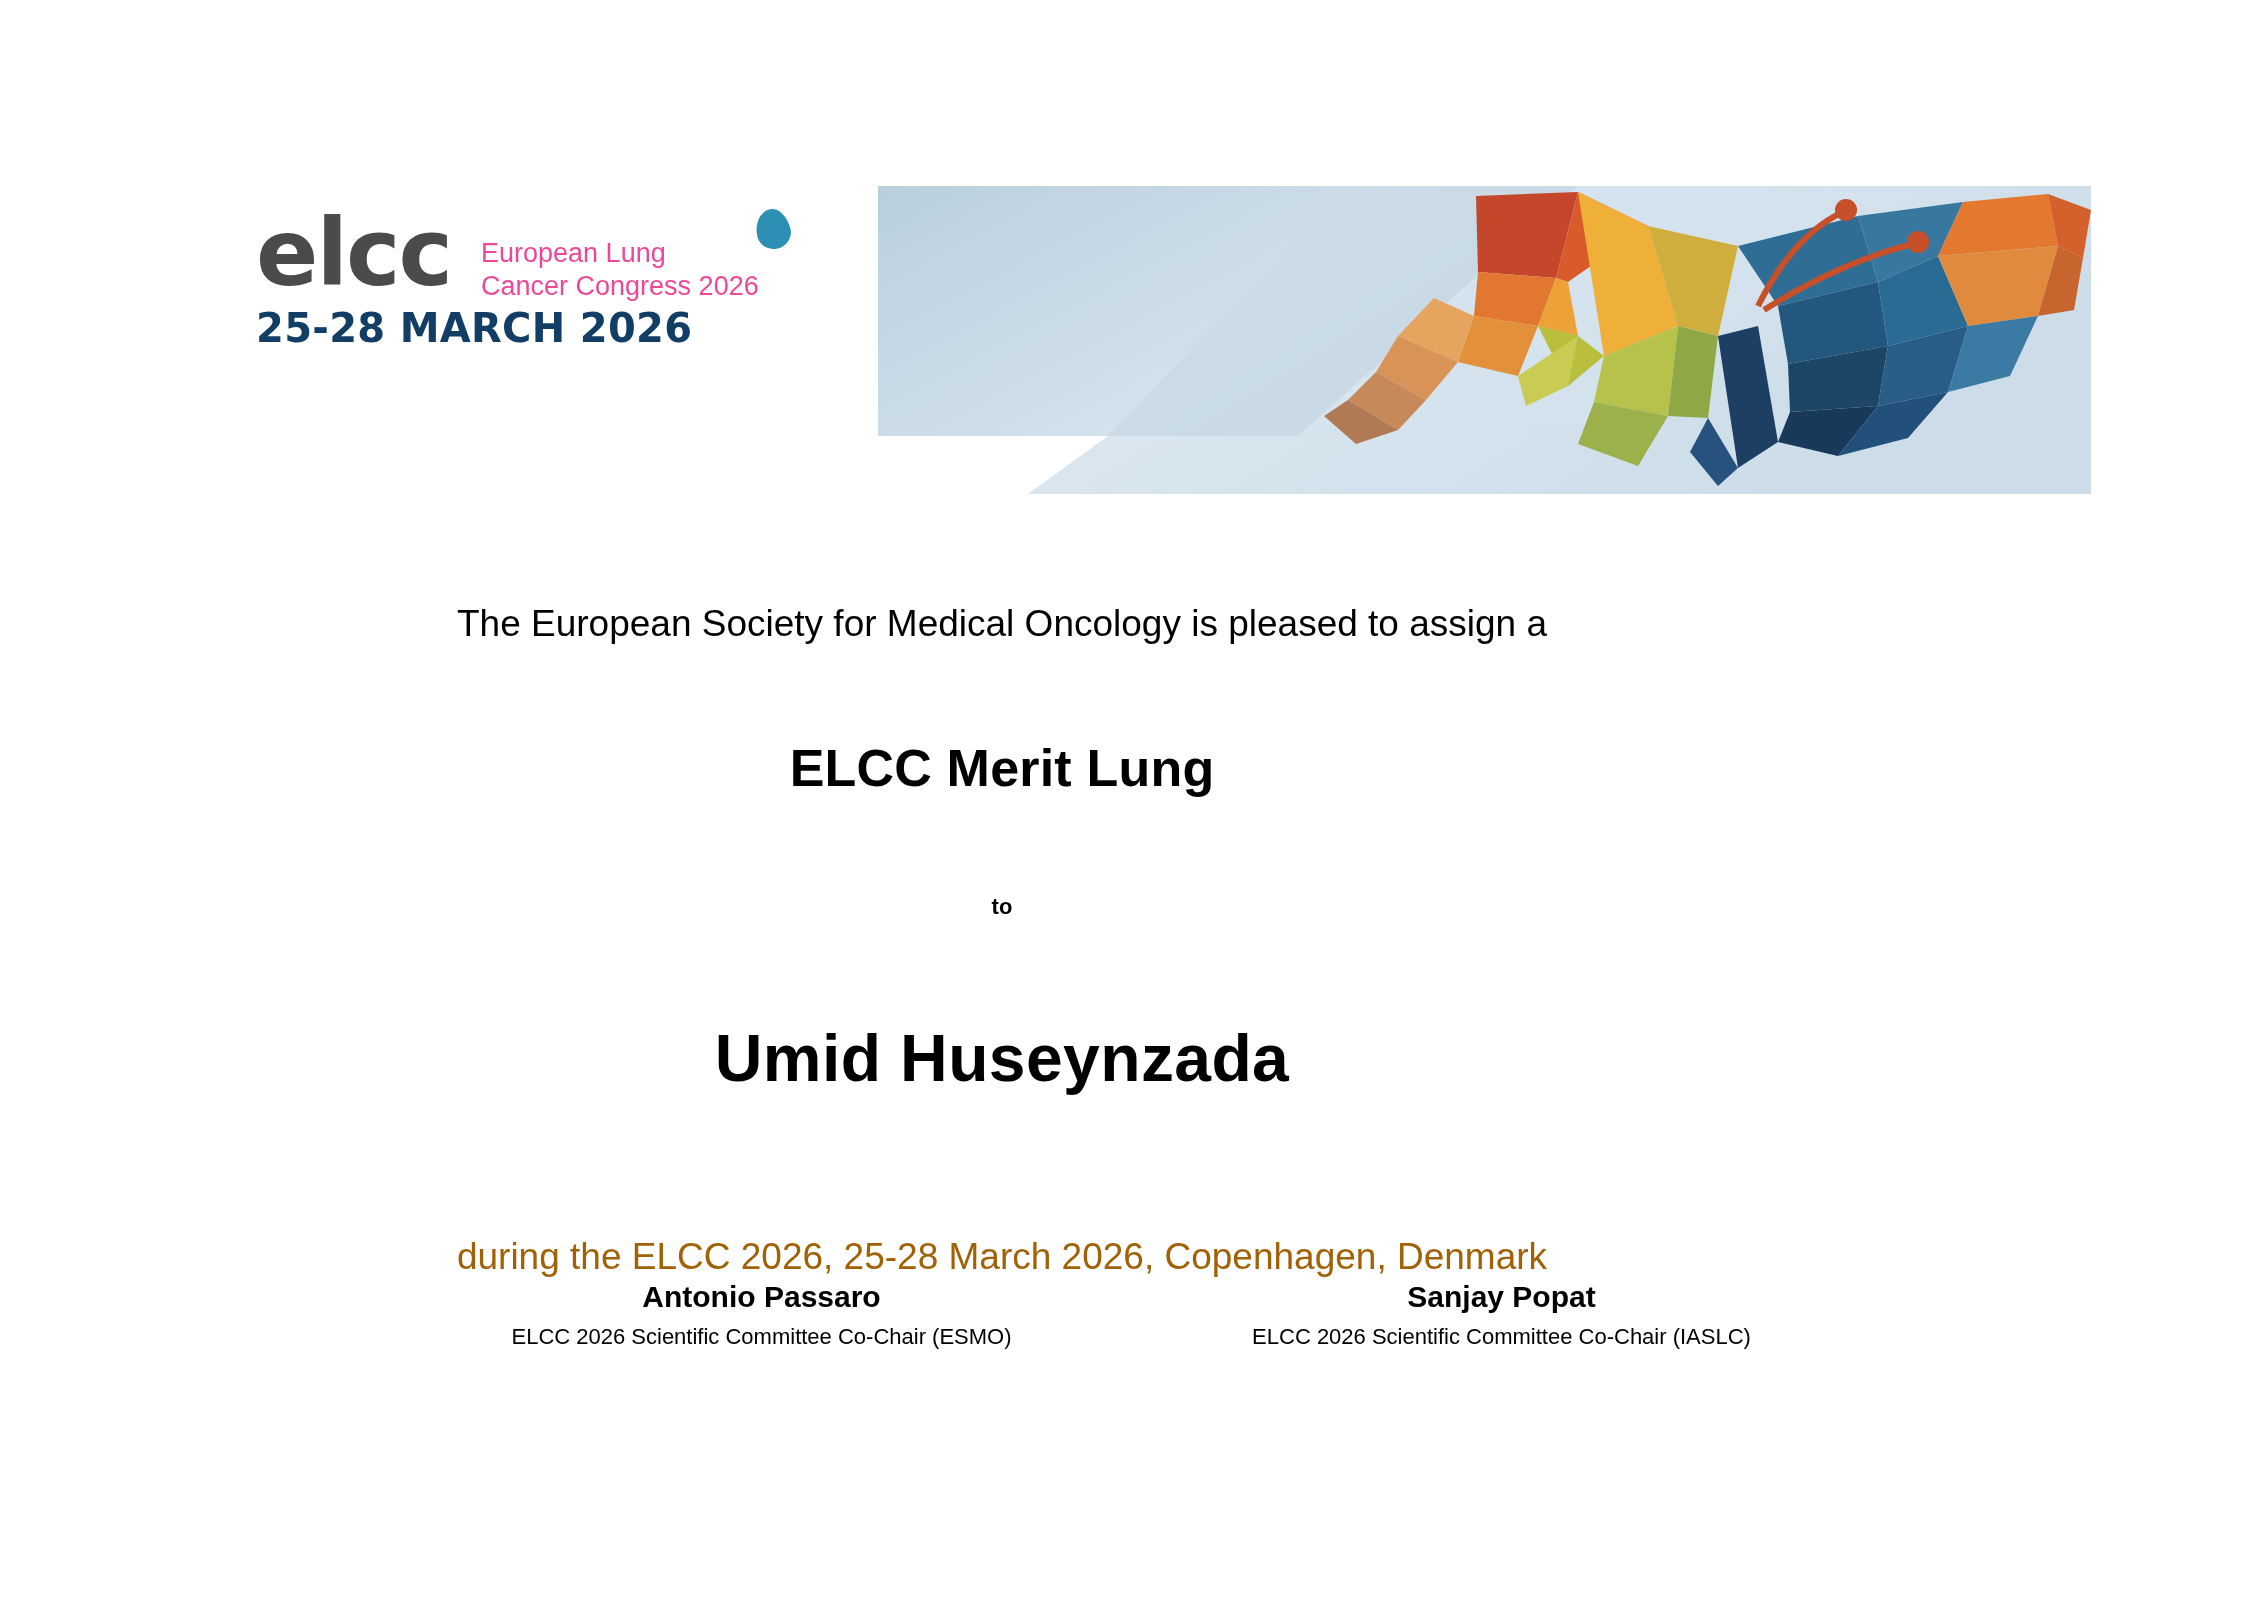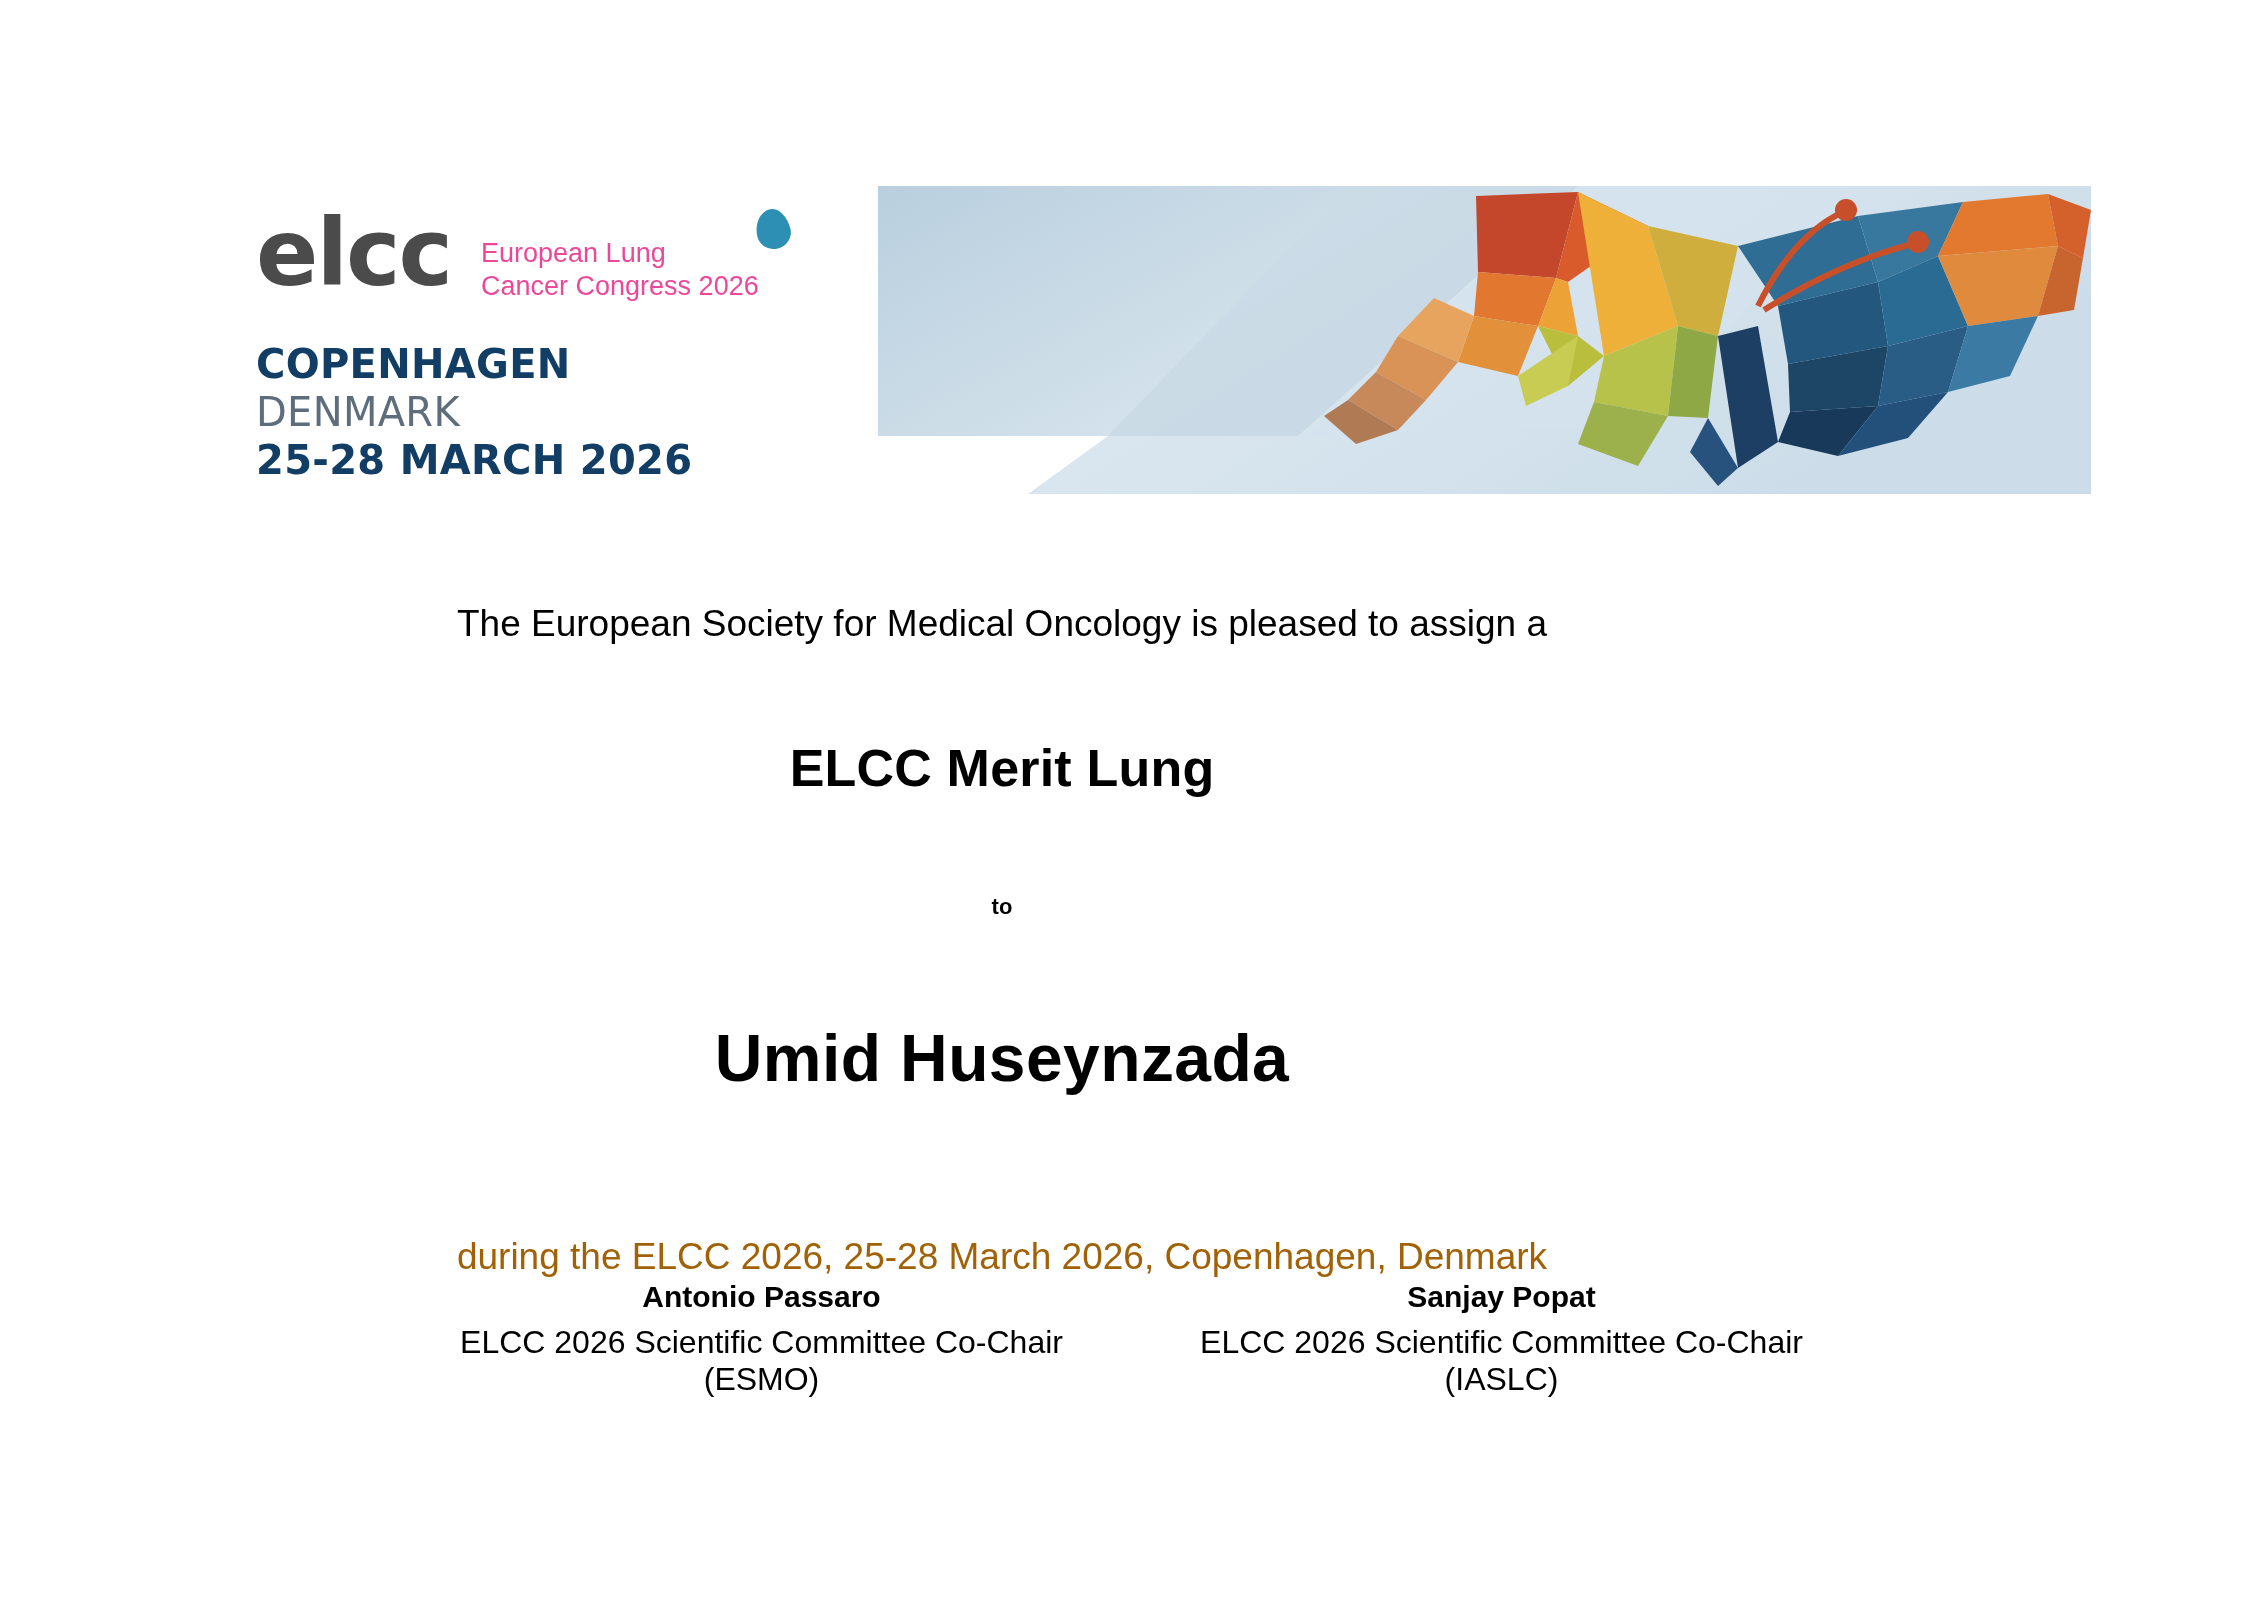--- a/index.html
+++ b/index.html
@@ -158,43 +158,39 @@
   .sig-col {
     width: 620px;
     text-align: center;
   }
   .sig-name {
     font-size: 30px;
     font-weight: bold;
     margin-bottom: 10px;
   }
   .sig-role {
-    font-size: 32px;
+    font-size: 22px;
     font-weight: normal;
   }
 </style>
 </head>
 <body>
 
 <div class="certificate">
 
   <div class="header">
 
     <div class="logo-block">
       <div class="logo-row">
         <div class="elcc-wordmark">elcc</div>
         <div class="elcc-dot"></div>
         <div class="logo-caption">European Lung
 Cancer Congress 2026</div>
       </div>
 
-      <div class="city-line">
-        <span class="city-strong">COPENHAGEN</span>
-        <span class="city-light">DENMARK</span>
-      </div>
       <div class="date-line">25-28 MARCH 2026</div>
     </div>
 
     <div class="banner">
       <svg width="1213" height="308" viewBox="0 0 1213 308" xmlns="http://www.w3.org/2000/svg">
         <defs>
           <linearGradient id="bgGrad" x1="0" y1="0" x2="1" y2="0.4">
             <stop offset="0%" stop-color="#eef4f8"></stop>
             <stop offset="45%" stop-color="#d9e6ef"></stop>
             <stop offset="100%" stop-color="#ccdde9"></stop>

